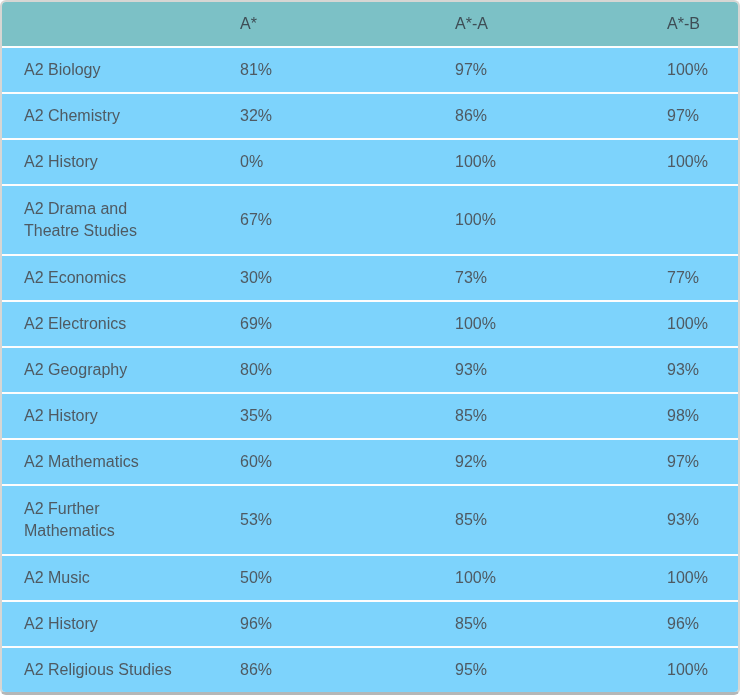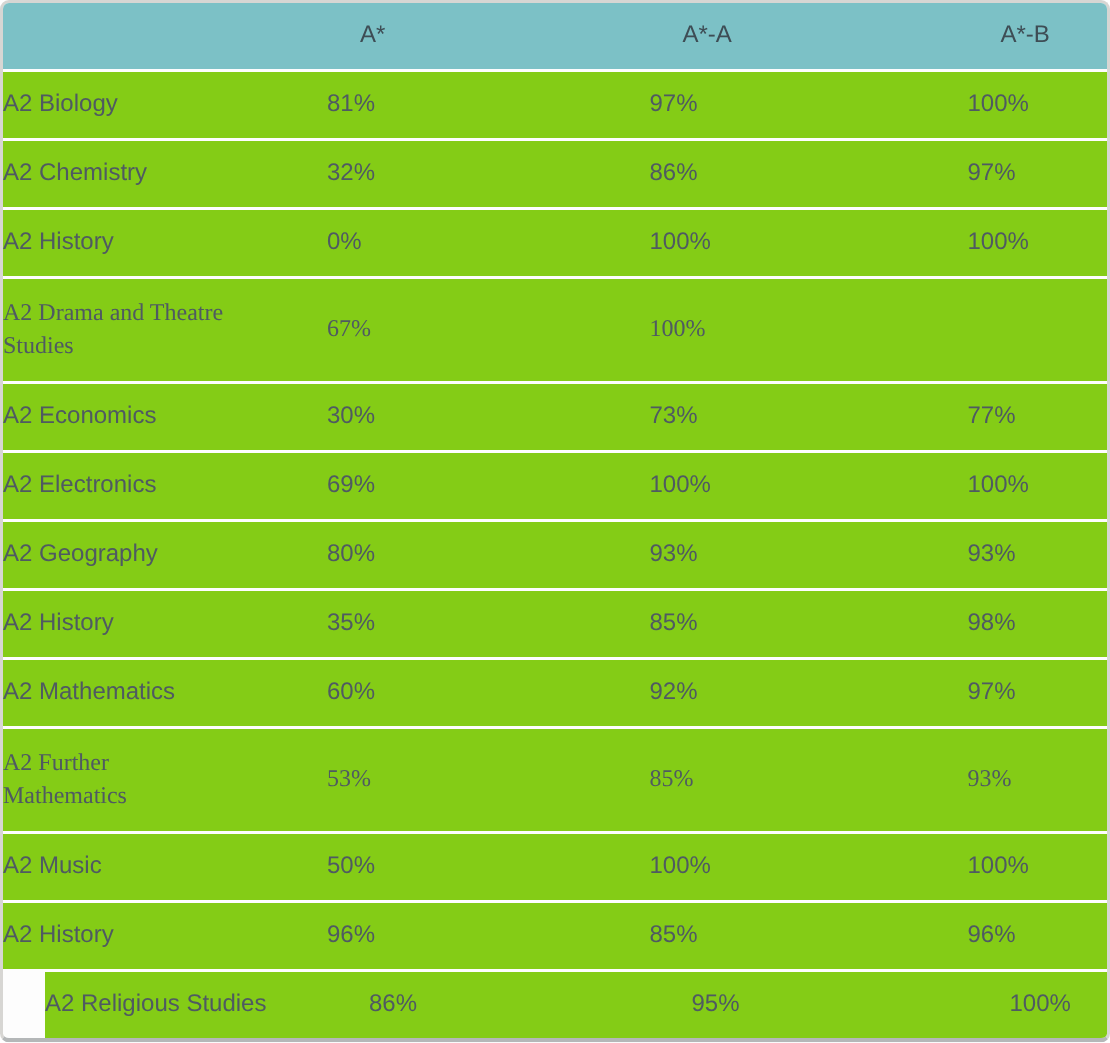--- a/index.html
+++ b/index.html
@@ -29,27 +29,28 @@
     background: #7cc1c6;
     color: #3e4d55;
     font-size: 16px;
     margin-bottom: 2px;
   }
   .row {
     display: grid;
     grid-template-columns: 216px 215px 212px 1fr;
     align-items: center;
     min-height: 44px;
-    background: #84cc16;
+    padding-left: 22px;
+    background: #7dd3fc;
     color: #4f5a62;
     font-size: 16px;
     margin-bottom: 2px;
   }
-  .row.tall { min-height: 68px; font-family: Liberation Serif, serif; }
-  .row:last-child { margin-bottom: 0; margin-left: 28px; }
+  .row.tall { min-height: 68px; }
+  .row:last-child { margin-bottom: 0; }
   .subject {
     max-width: 150px;
     line-height: 22px;
   }
   .cell { line-height: 22px; }
 </style>
 </head>
 <body>
 
 <div class="panel">

